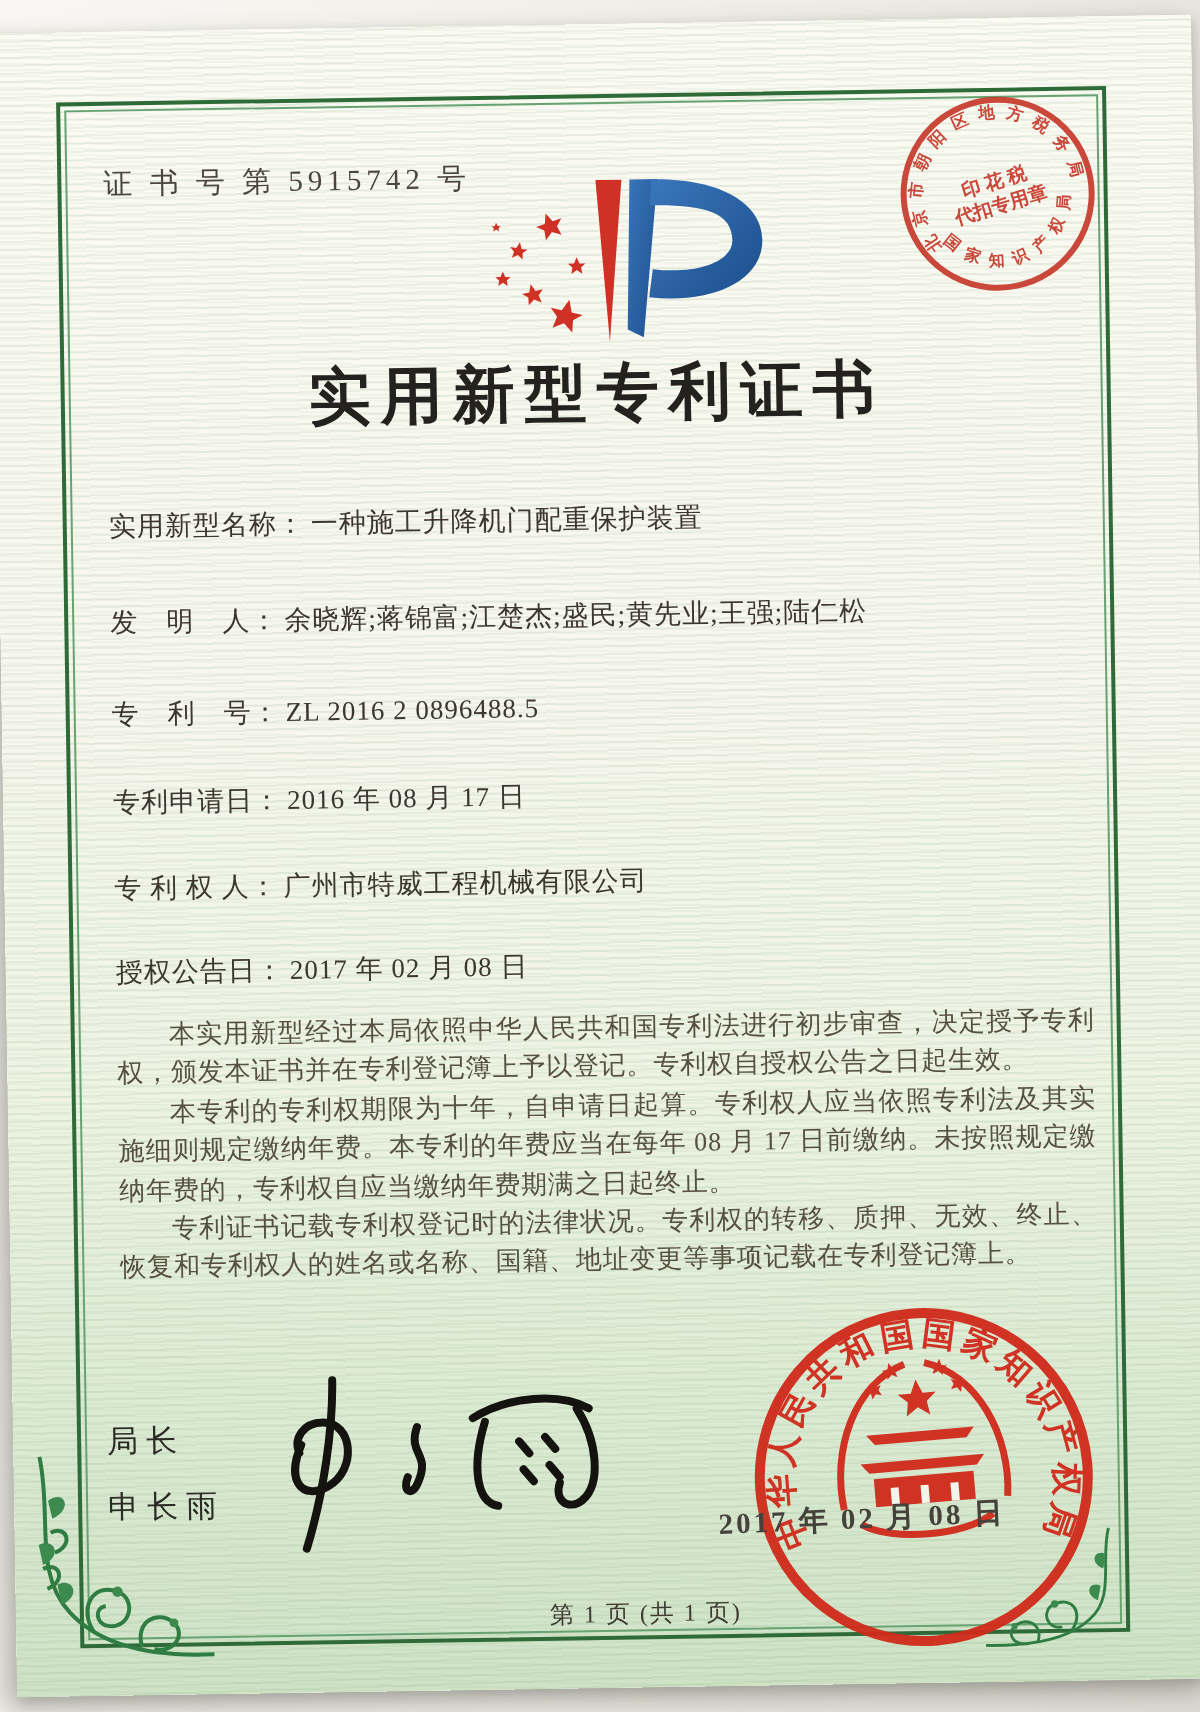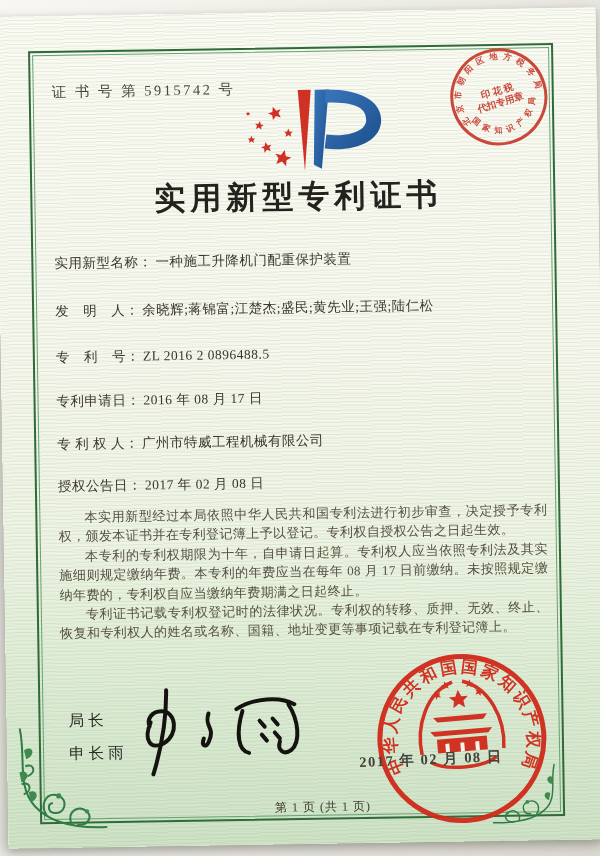--- a/index.html
+++ b/index.html
@@ -19,21 +19,21 @@
   .abs{position:absolute;}
   .cert-no{left:55px;top:67px;font-size:14.5px;letter-spacing:2.5px;color:#4a463c;}
   .title{left:0;right:0;top:164px;text-align:center;font-size:31px;font-weight:700;
     letter-spacing:5px;color:#24221e;}
   .field-row{left:55px;right:50px;font-size:13.5px;color:#3b372e;letter-spacing:.5px;}
   .field-row .lab{color:#3b372e;}
   .field-row .val{margin-left:3px;}
   .body-text{left:55px;right:56px;top:492px;font-size:13px;line-height:19.4px;
     color:#55503f;letter-spacing:.4px;text-align:justify;}
   .body-text p{margin:0;text-indent:2em;}
-  .director{left:62px;font-size:15.5px;letter-spacing:4px;color:#2c2a24;}
+  .director{left:47px;font-size:15.5px;letter-spacing:4px;color:#2c2a24;}
   .date-stamp{left:352px;top:740px;font-size:14.5px;letter-spacing:1.5px;color:#45413b;
     transform:rotate(-1.5deg);z-index:6;font-weight:600;}
   .footer{left:230px;top:787px;width:170px;text-align:center;font-size:12px;
     letter-spacing:1px;color:#3e3a31;}
   .logo{left:228px;top:74px;width:158px;height:88px;}
   .tax-seal{left:450px;top:36px;width:104px;height:104px;transform:rotate(-16deg);opacity:.92;z-index:5;}
   .office-seal{left:366px;top:640px;width:178px;height:178px;opacity:.95;z-index:5;transform:rotate(-4deg);}
   .signature{left:122px;top:666px;width:195px;height:108px;z-index:4;}
   .orn-bl{left:4px;top:710px;width:98px;height:108px;z-index:3;}
   .orn-br{left:474px;top:740px;width:88px;height:78px;z-index:3;transform:scaleX(-1);}

